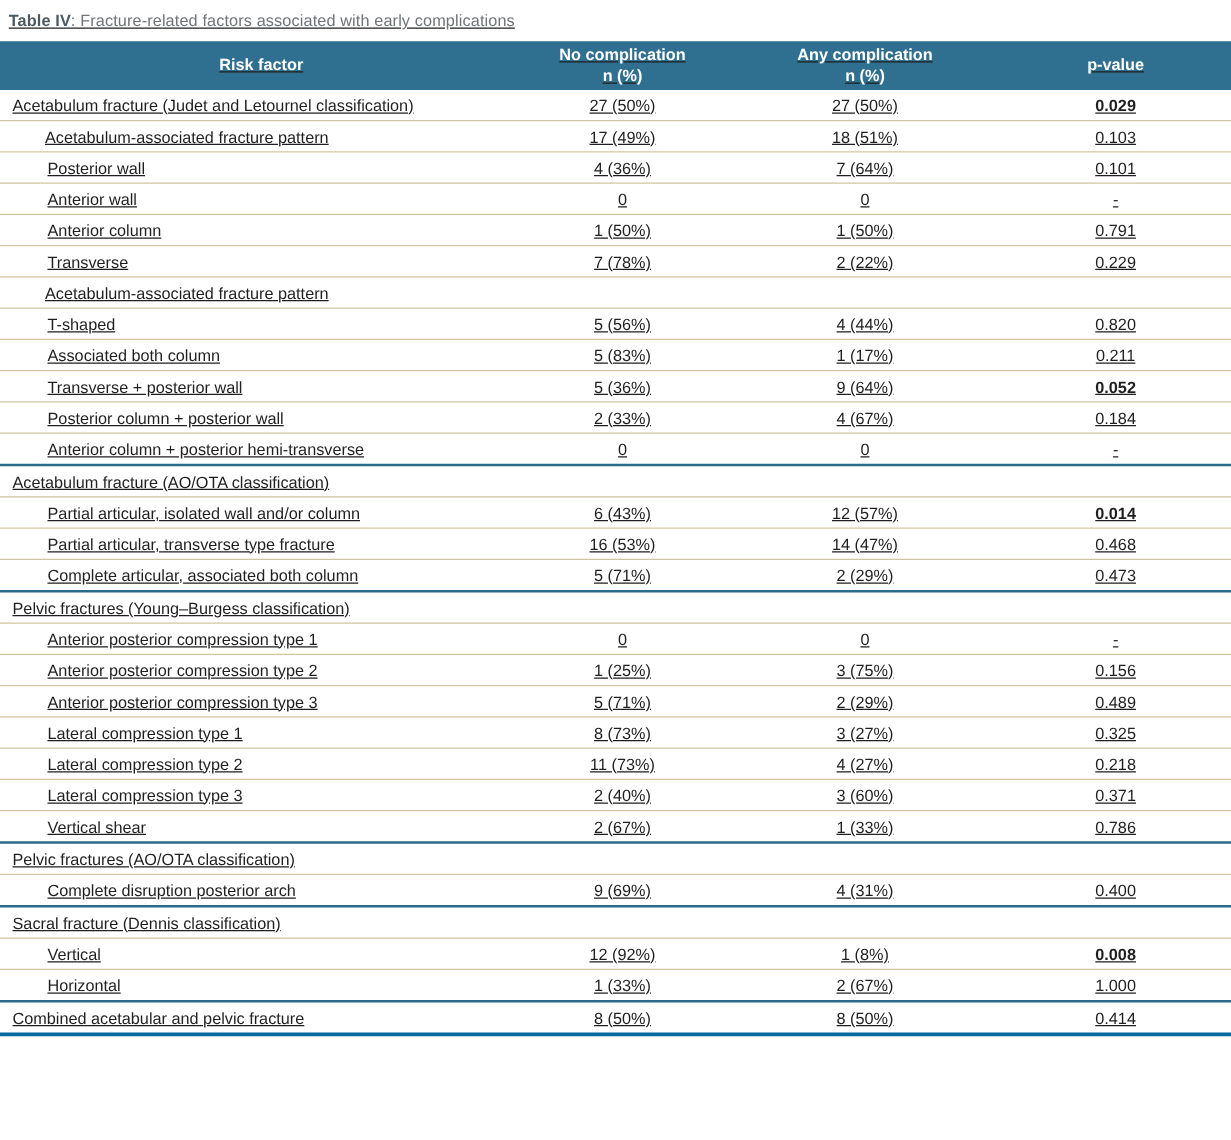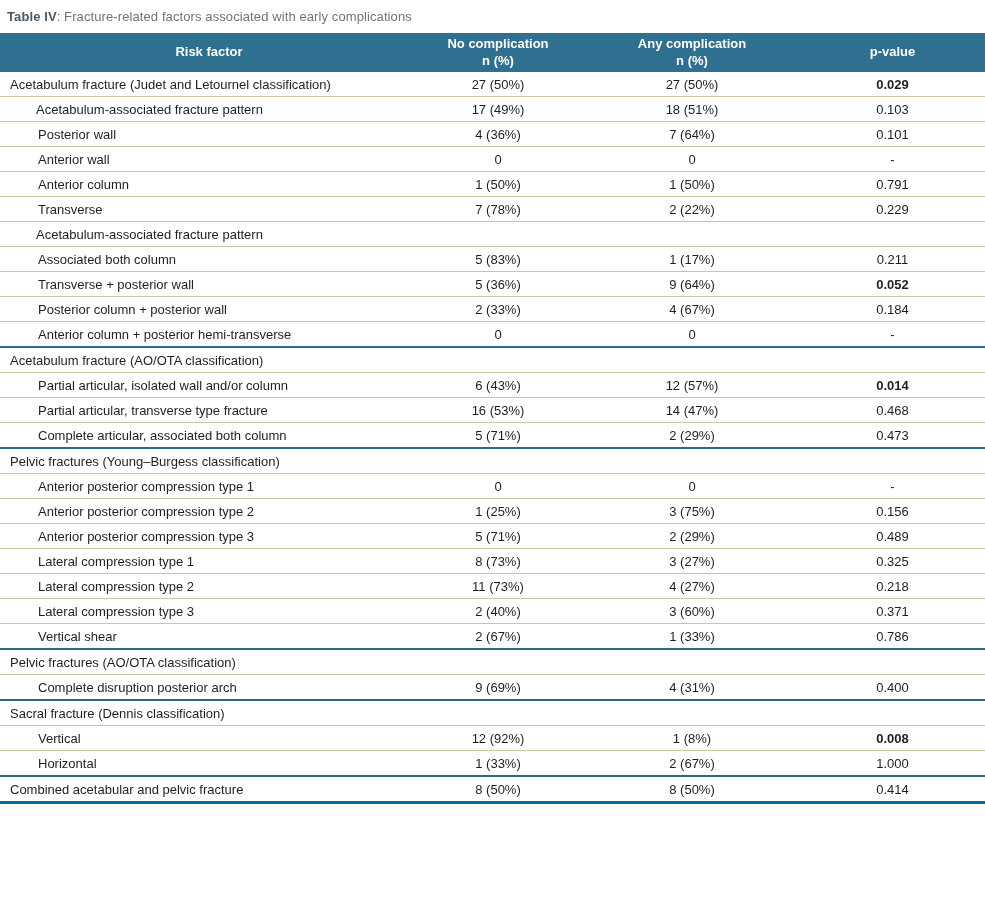--- a/index.html
+++ b/index.html
@@ -9,20 +9,21 @@
   }
   body {
     width: 985px;
     height: 912px;
     font-family: "Liberation Sans", sans-serif;
     color: #1f1f1f;
     overflow: hidden;
   }
   .page {
     width: 792px;
+    text-decoration: underline;
   }
   .table-title {
     font-size: 13px;
     color: #6e7478;
     padding: 9px 8px 9px 7px;
     letter-spacing: 0.1px;
   }
   .table-title .title-prefix {
     font-weight: bold;
     color: #4b5a63;
@@ -141,20 +142,26 @@
           <td class="col-center">2 (22%)</td>
           <td class="col-center">0.229</td>
         </tr>
         <tr>
           <td class="col-risk indent-1">Acetabulum-associated fracture pattern</td>
           <td class="col-center"></td>
           <td class="col-center"></td>
           <td class="col-center"></td>
         </tr>
         <tr>
+          <td class="col-risk indent-2">T-shaped</td>
+          <td class="col-center">5 (56%)</td>
+          <td class="col-center">4 (44%)</td>
+          <td class="col-center">0.820</td>
+        </tr>
+        <tr>
           <td class="col-risk indent-2">Associated both column</td>
           <td class="col-center">5 (83%)</td>
           <td class="col-center">1 (17%)</td>
           <td class="col-center">0.211</td>
         </tr>
         <tr>
           <td class="col-risk indent-2">Transverse + posterior wall</td>
           <td class="col-center">5 (36%)</td>
           <td class="col-center">9 (64%)</td>
           <td class="col-center p-bold">0.052</td>

